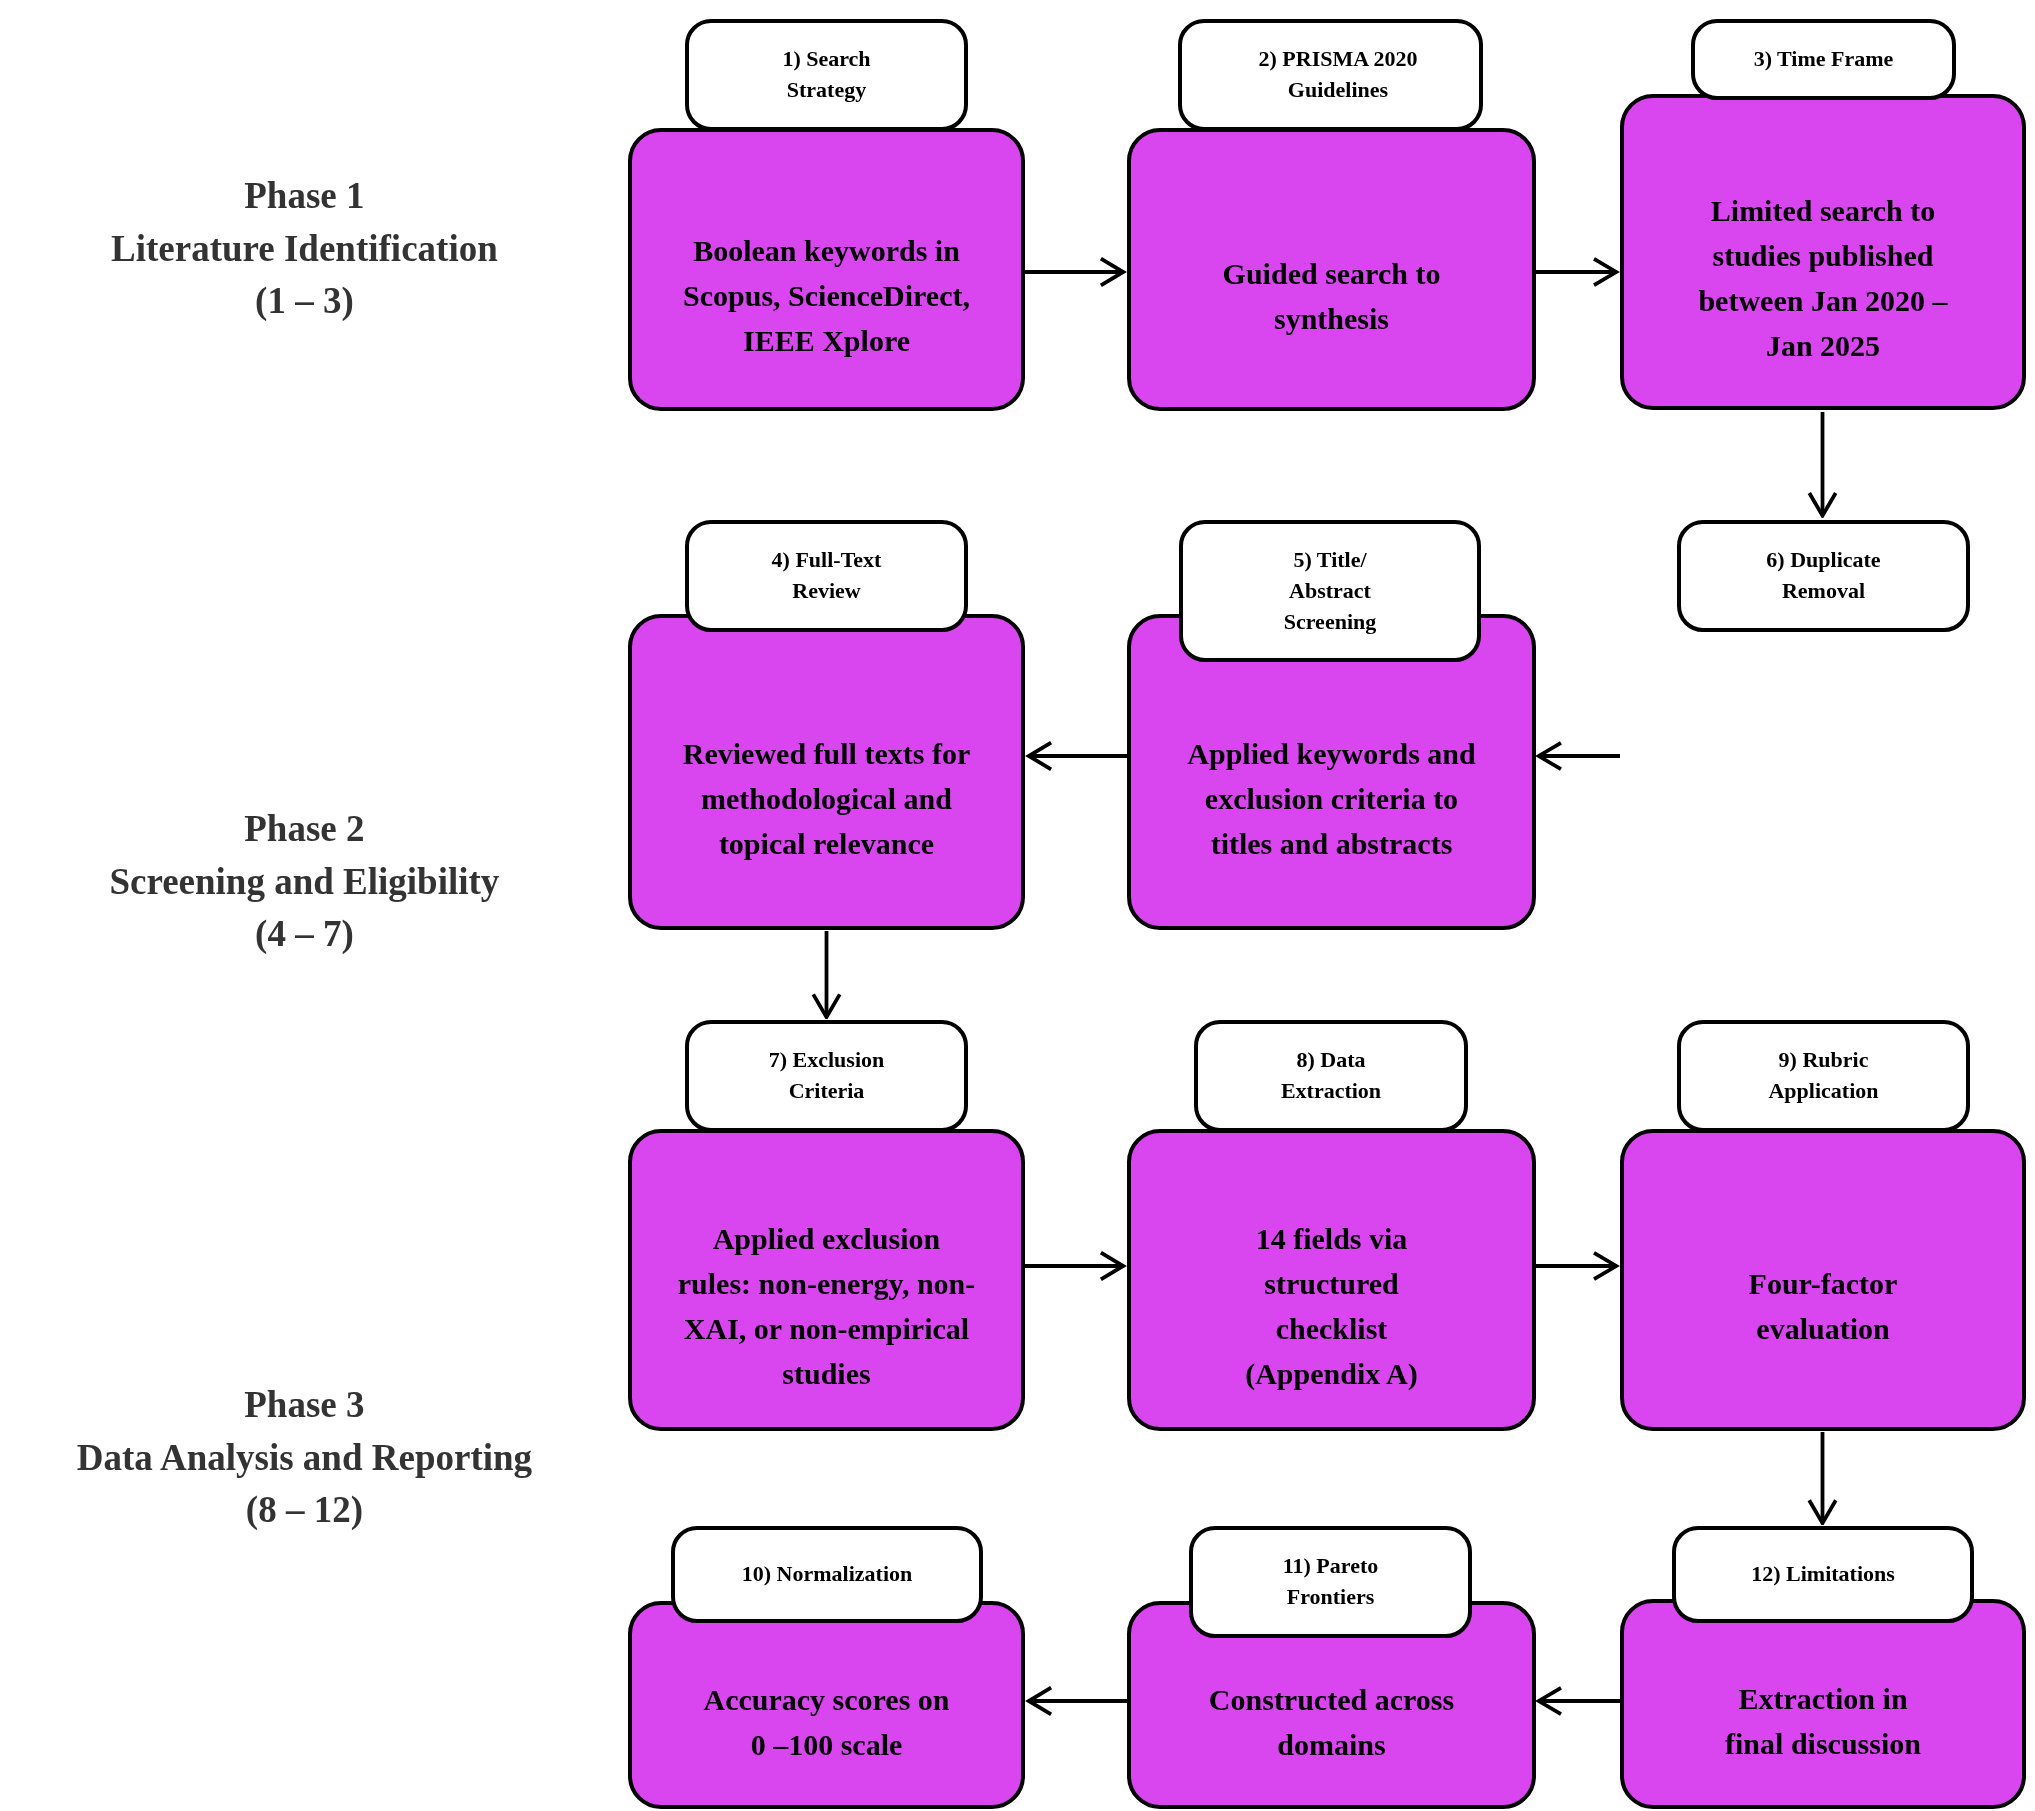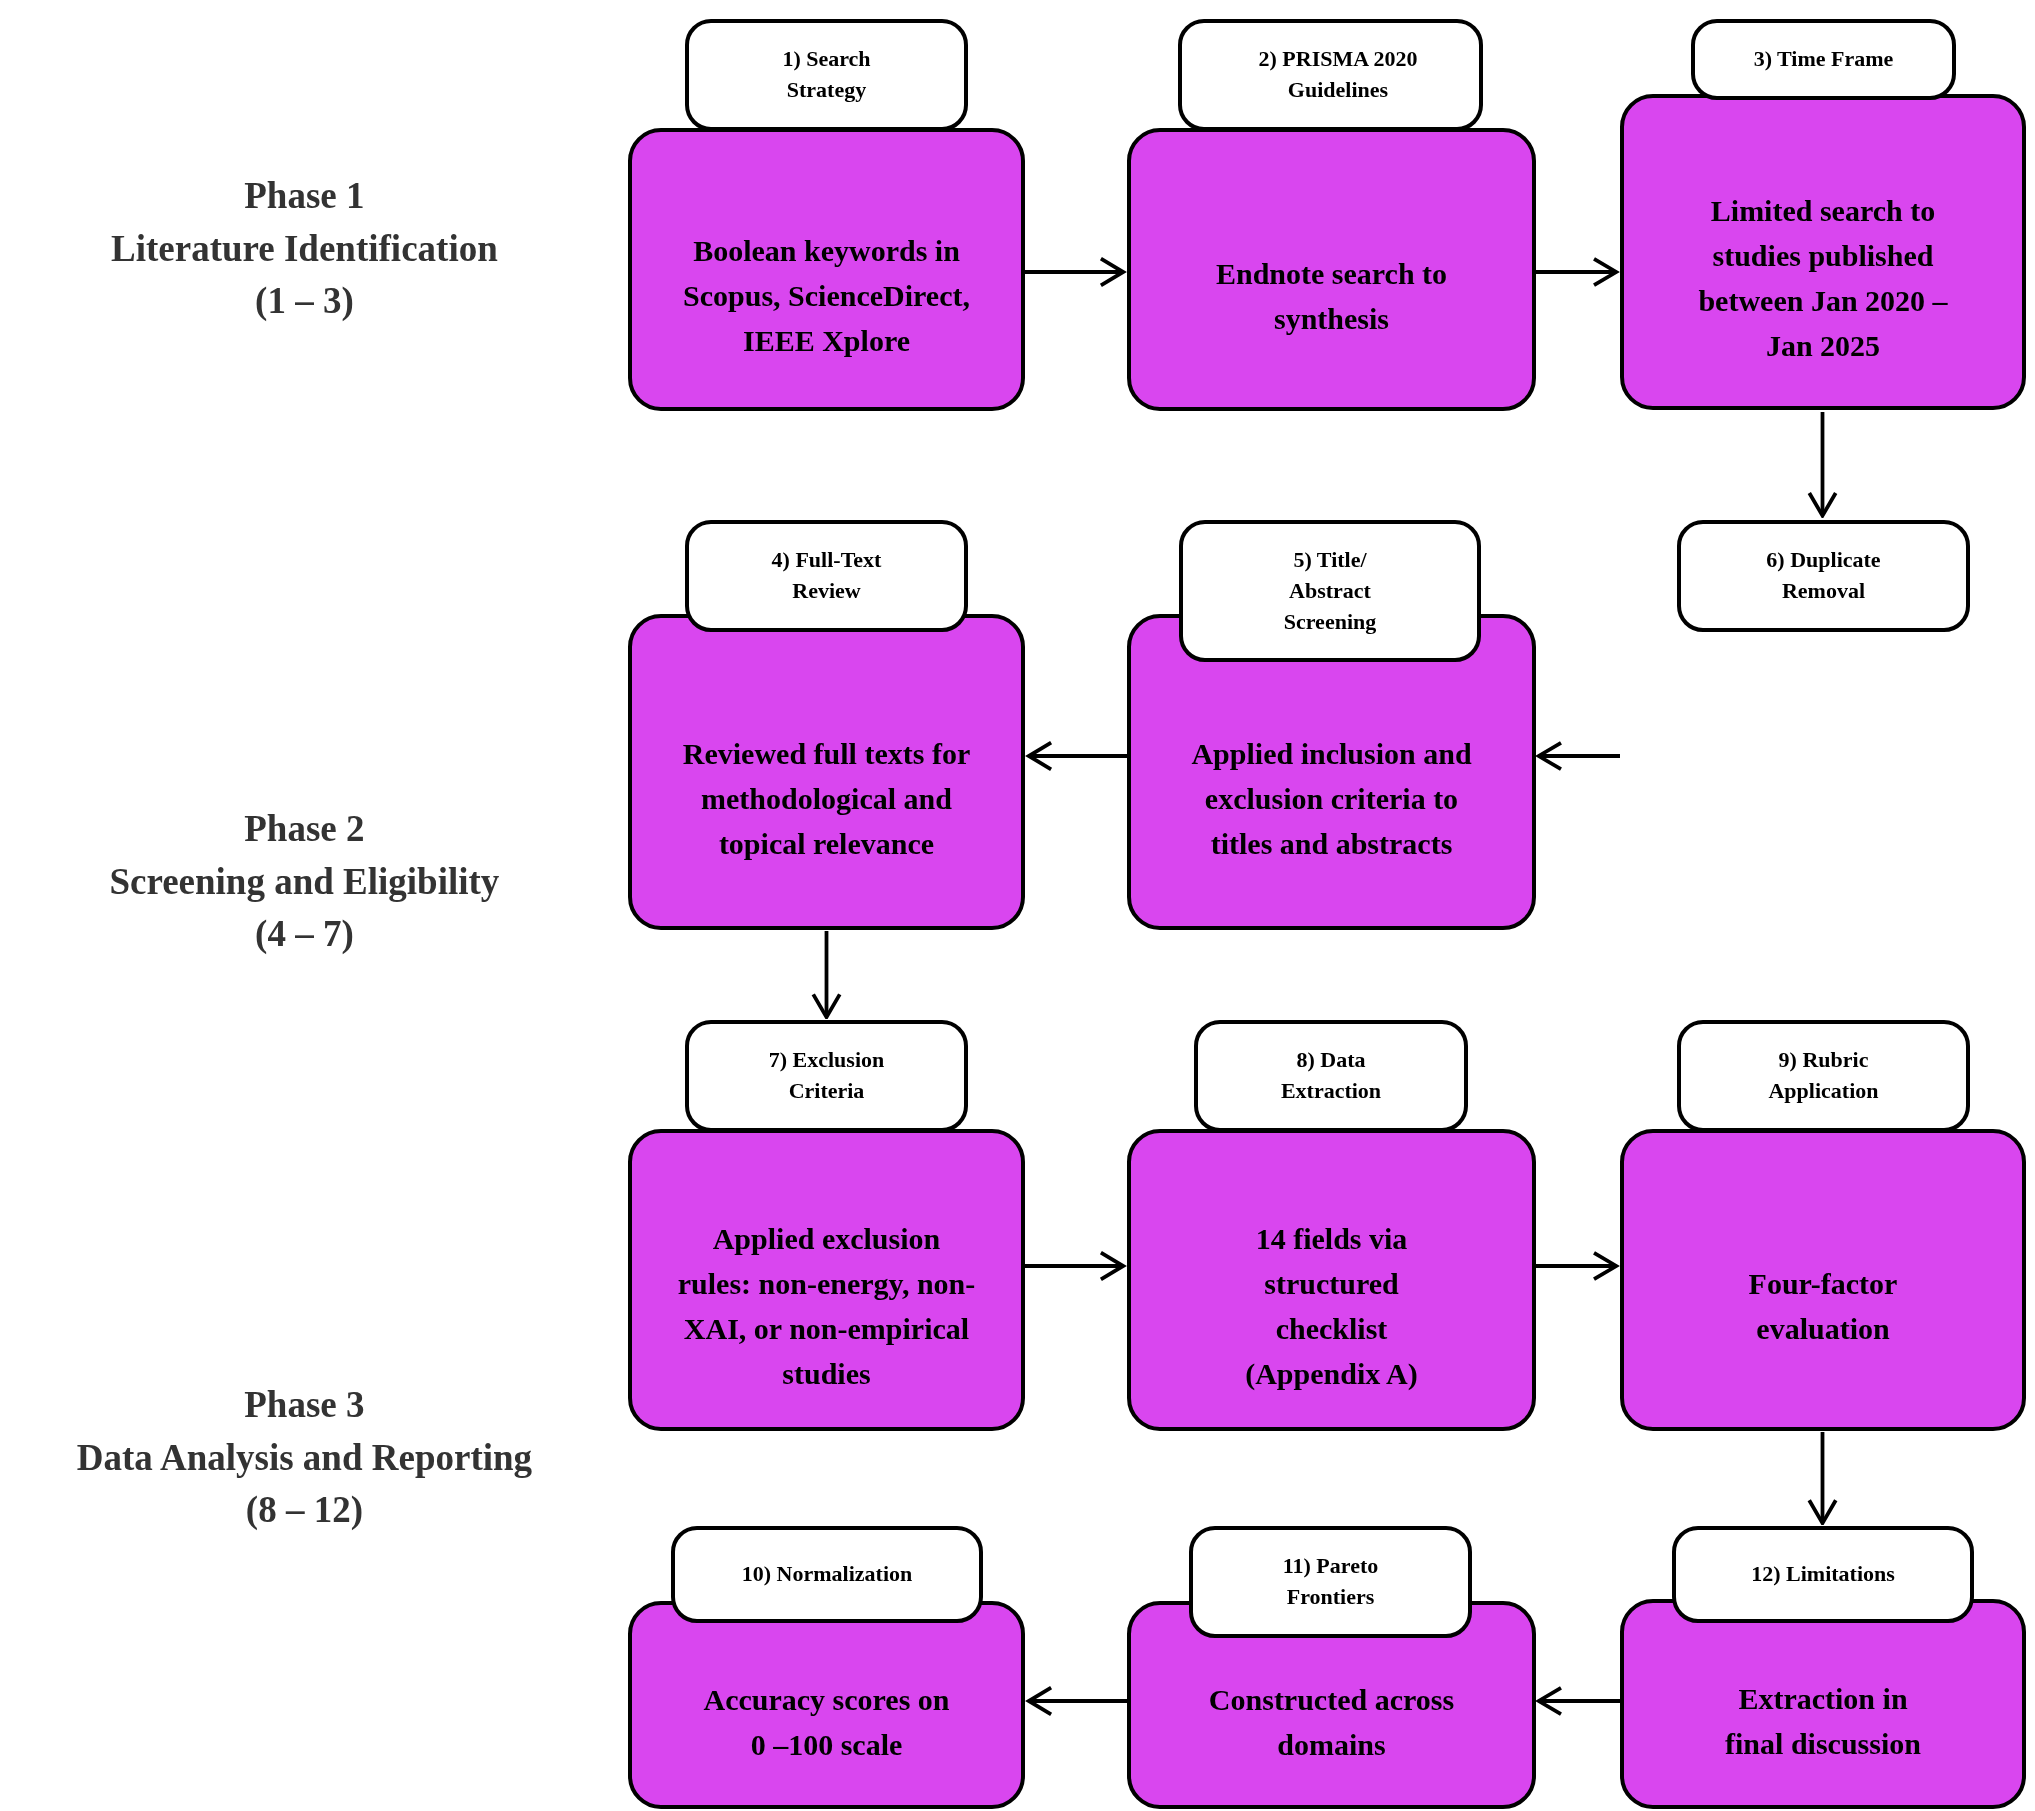--- a/index.html
+++ b/index.html
@@ -116,36 +116,36 @@
   <div class="phase p3">Phase 3
 Data Analysis and Reporting
 (8 – 12)</div>
 
   <div class="main-box s1">
       <div class="body-text">Boolean keywords in
 Scopus, ScienceDirect,
 IEEE Xplore</div>
     </div>
   <div class="main-box s2">
-      <div class="body-text">Endnote search to
+      <div class="body-text">Guided search to
 synthesis</div>
     </div>
   <div class="main-box s3">
       <div class="body-text">Limited search to
 studies published
 between Jan 2020 –
 Jan 2025</div>
     </div>
   <div class="main-box s4">
       <div class="body-text">Reviewed full texts for
 methodological and
 topical relevance</div>
     </div>
   <div class="main-box s5">
-      <div class="body-text">Applied inclusion and
+      <div class="body-text">Applied keywords and
 exclusion criteria to
 titles and abstracts</div>
     </div>
   <div class="main-box s7">
       <div class="body-text">Applied exclusion
 rules: non-energy, non-
 XAI, or non-empirical
 studies</div>
     </div>
   <div class="main-box s8">

